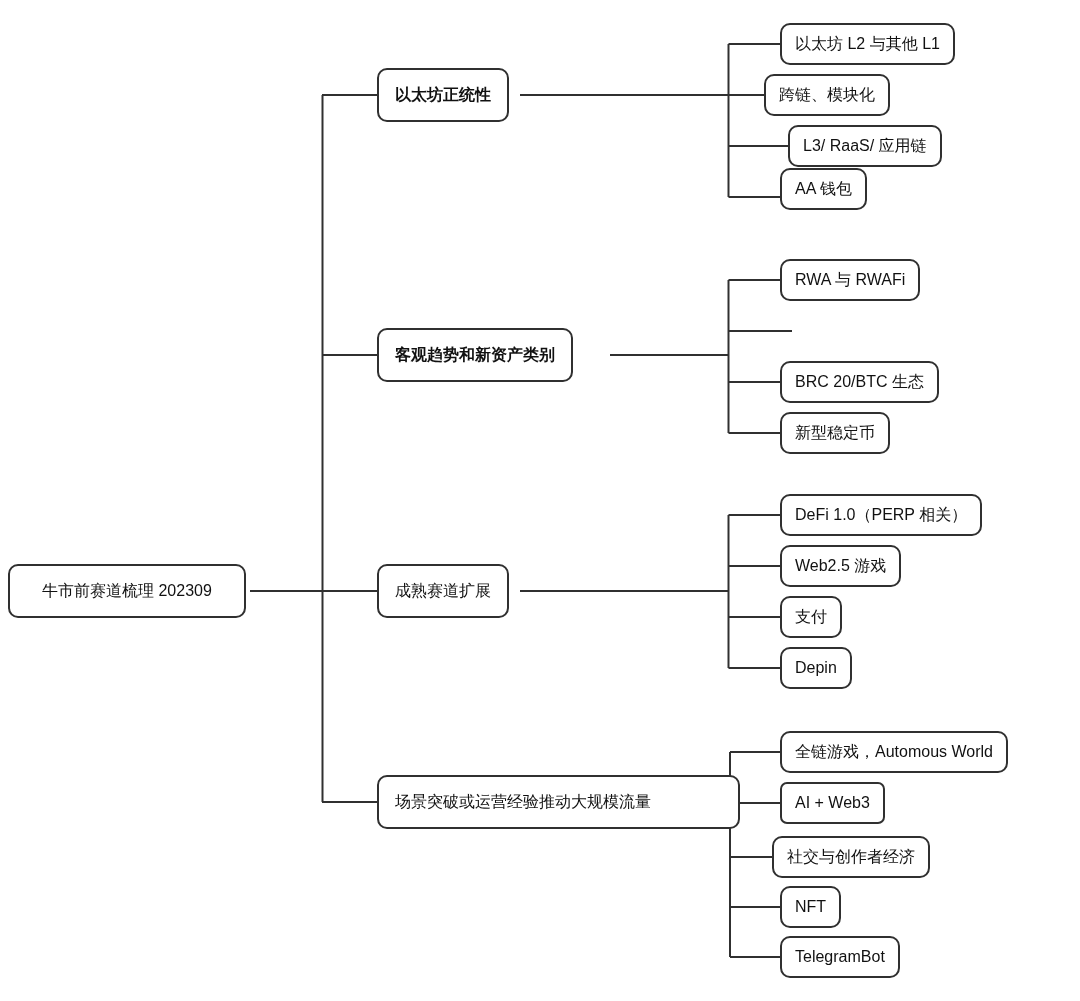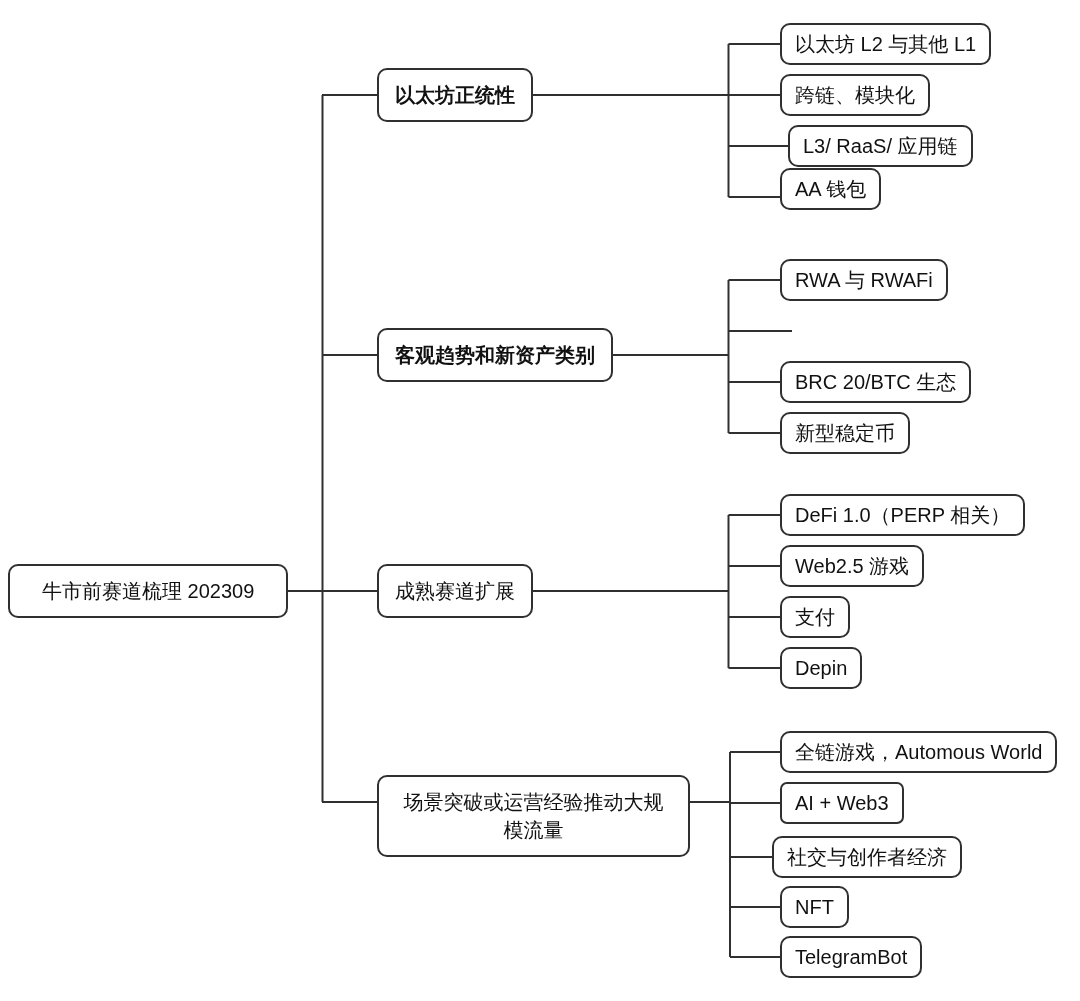--- a/index.html
+++ b/index.html
@@ -11,30 +11,30 @@
     color:#111111;
     overflow:hidden;
   }
   svg.connectors{position:absolute;left:0;top:0;width:1080px;height:1001px;}
   .node{
     position:absolute;
     box-sizing:border-box;
     background:#ffffff;
     border:2px solid #303030;
     border-radius:10px;
-    font-size:20px;
+    font-size:16px;
     line-height:28px;
     white-space:nowrap;
     color:#111111;
   }
   .node.leaf{padding:5px 13px;}
   .node.branch{padding:11px 16px;}
   .node.rootnode{padding:11px 32px;}
   .node.bold{font-weight:bold;text-align:center;}
-  .node.wrap{white-space:normal;width:313px;text-align:center;}
+  .node.wrap{white-space:normal;width:363px;}
 </style>
 </head>
 <body>
 
 <div class="canvas">
 
   <svg class="connectors" viewBox="0 0 1080 1001" fill="none" stroke="#303030" stroke-width="2">
 
     <path d="M250 591 H390"></path>
 
@@ -75,21 +75,21 @@
   </svg>
 
   <div class="node rootnode" style="left:8px;top:564px;">牛市前赛道梳理 202309</div>
 
   <div class="node branch bold" style="left:377px;top:68px;">以太坊正统性</div>
   <div class="node branch bold" style="left:377px;top:328px;">客观趋势和新资产类别</div>
   <div class="node branch" style="left:377px;top:564px;">成熟赛道扩展</div>
   <div class="node branch wrap" style="left:377px;top:775px;">场景突破或运营经验推动大规模流量</div>
 
   <div class="node leaf" style="left:780px;top:23px;">以太坊 L2 与其他 L1</div>
-  <div class="node leaf" style="left:780px;top:74px;">跨链、模块化</div>
+  <div class="node leaf" style="left:764px;top:74px;">跨链、模块化</div>
   <div class="node leaf" style="left:780px;top:125px;margin-left:8px;">L3/ RaaS/ 应用链</div>
   <div class="node leaf" style="left:780px;top:168px;">AA 钱包</div>
 
   <div class="node leaf" style="left:780px;top:259px;">RWA 与 RWAFi</div>
   <div class="node leaf" style="left:780px;top:361px;">BRC 20/BTC 生态</div>
   <div class="node leaf" style="left:780px;top:412px;">新型稳定币</div>
 
   <div class="node leaf" style="left:780px;top:494px;">DeFi 1.0（PERP 相关）</div>
   <div class="node leaf" style="left:780px;top:545px;">Web2.5 游戏</div>
   <div class="node leaf" style="left:780px;top:596px;">支付</div>

